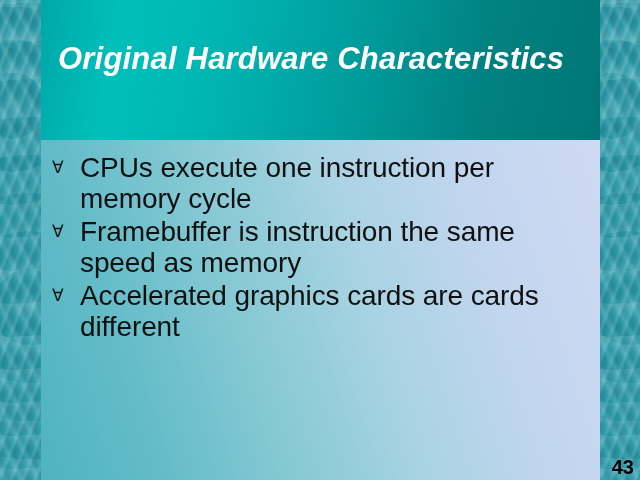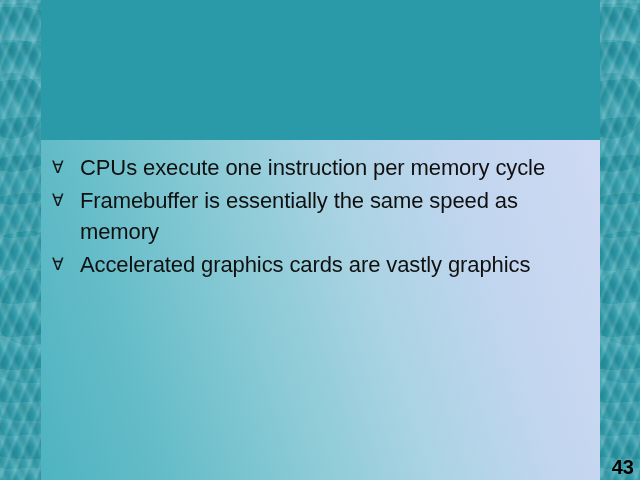--- a/index.html
+++ b/index.html
@@ -115,21 +115,21 @@
     color: #151515;
     font-size: 17px;
     line-height: 31px;
     text-align: left;
     padding-left: 3px;
   }
 
   .bullet-text {
     flex: 1 1 auto;
     color: #101010;
-    font-size: 22px;
+    font-size: 28px;
     line-height: 31px;
     letter-spacing: -0.1px;
   }
 
   
   #page-number {
     position: absolute;
     right: 6px;
     bottom: 3px;
     color: #000000;
@@ -140,38 +140,41 @@
 </style>
 </head>
 <body>
 
 <div id="slide">
 
   <div class="texture-band" id="texture-left"></div>
 
   <div class="texture-band" id="texture-right"></div>
 
+  <div id="title-banner">
+    <div id="title-text">Original Hardware Characteristics</div>
+  </div>
 
   <div id="body-area">
 
     <div id="bullet-list">
 
       <div class="bullet-item">
         <span class="bullet-marker">∀</span>
         <span class="bullet-text">CPUs execute one instruction per memory cycle</span>
       </div>
 
       <div class="bullet-item">
         <span class="bullet-marker">∀</span>
-        <span class="bullet-text">Framebuffer is essentially the same speed as memory</span>
+        <span class="bullet-text">Framebuffer is instruction the same speed as memory</span>
       </div>
 
       <div class="bullet-item">
         <span class="bullet-marker">∀</span>
-        <span class="bullet-text">Accelerated graphics cards are vastly graphics</span>
+        <span class="bullet-text">Accelerated graphics cards are cards different</span>
       </div>
 
     </div>
   </div>
 
   <div id="page-number">43</div>
 
 </div>
 
 </body></html>

